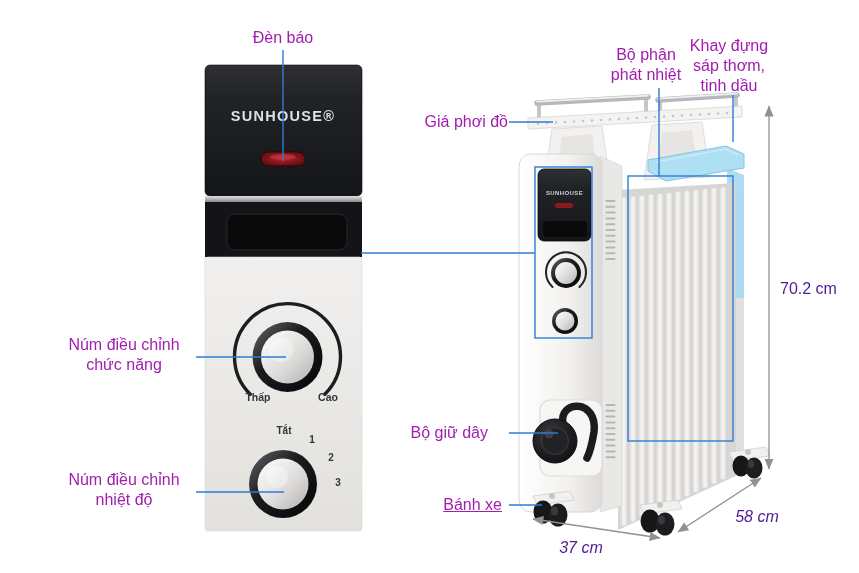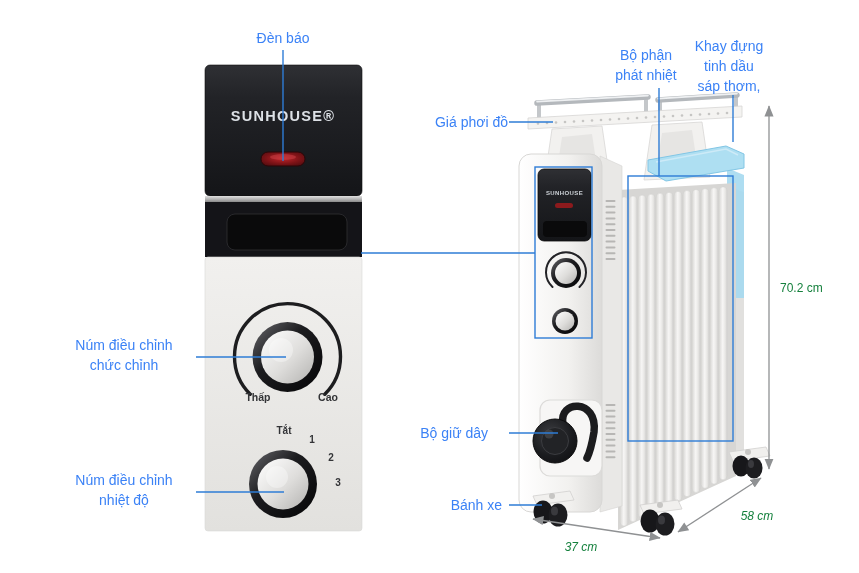--- a/index.html
+++ b/index.html
@@ -1,22 +1,22 @@
 <!DOCTYPE html>
 <html><head>
 <meta charset="utf-8">
 <style>
   html,body{margin:0;padding:0;background:#ffffff;}
   .stage{position:relative;width:859px;height:573px;background:#ffffff;overflow:hidden;
          font-family:"Liberation Sans", sans-serif;}
   .stage svg{position:absolute;left:0;top:0;}
-  .lbl{position:absolute;font-size:14px;line-height:20px;color:#3b82f6;}
+  .lbl{position:absolute;font-size:16px;line-height:20px;color:#a21caf;}
   .lbl.center{text-align:center;}
   .lbl.right{text-align:right;}
-  .dim{position:absolute;font-size:12px;line-height:19px;color:#15803d;}
+  .dim{position:absolute;font-size:16px;line-height:19px;color:#4c1d95;}
   .dim.center{text-align:center;font-style:italic;}
   svg text{font-family:"Liberation Sans", sans-serif;}
 </style>
 </head>
 <body>
 
 <div class="stage">
 
   <svg width="859" height="573" viewBox="0 0 859 573">
     <defs>
@@ -259,41 +259,41 @@
       <line x1="769" y1="106" x2="769" y2="469" marker-start="url(#arrS)" marker-end="url(#arrE)"></line>
       <line x1="533" y1="519" x2="660" y2="538" marker-start="url(#arrS)" marker-end="url(#arrE)"></line>
       <line x1="678" y1="532" x2="761" y2="478" marker-start="url(#arrS)" marker-end="url(#arrE)"></line>
     </g>
   </svg>
 
   <div class="lbl center" style="left:230px;top:28px;width:106px;">Đèn báo</div>
 
   <div class="lbl center" style="left:40px;top:335px;width:168px;">
     <div>Núm điều chỉnh</div>
-    <div>chức chỉnh</div>
+    <div>chức năng</div>
   </div>
 
   <div class="lbl center" style="left:40px;top:470px;width:168px;">
     <div>Núm điều chỉnh</div>
     <div>nhiệt độ</div>
   </div>
 
   <div class="lbl center" style="left:587px;top:45px;width:118px;">
     <div>Bộ phận</div>
     <div>phát nhiệt</div>
   </div>
 
   <div class="lbl right" style="left:398px;top:112px;width:110px;">Giá phơi đồ</div>
 
   <div class="lbl center" style="left:669px;top:36px;width:120px;">
     <div>Khay đựng</div>
+    <div>sáp thơm,</div>
     <div>tinh dầu</div>
-    <div>sáp thơm,</div>
   </div>
 
   <div class="lbl right" style="left:378px;top:423px;width:110px;text-align:right;">Bộ giữ dây</div>
 
-  <div class="lbl right" style="left:398px;top:495px;width:104px;">Bánh xe</div>
+  <div class="lbl right" style="left:398px;top:495px;width:104px;text-decoration:underline;">Bánh xe</div>
 
   <div class="dim" style="left:780px;top:279px;width:72px;">70.2 cm</div>
   <div class="dim center" style="left:722px;top:507px;width:70px;">58 cm</div>
   <div class="dim center" style="left:543px;top:538px;width:76px;">37 cm</div>
 </div>
 
 </body></html>

